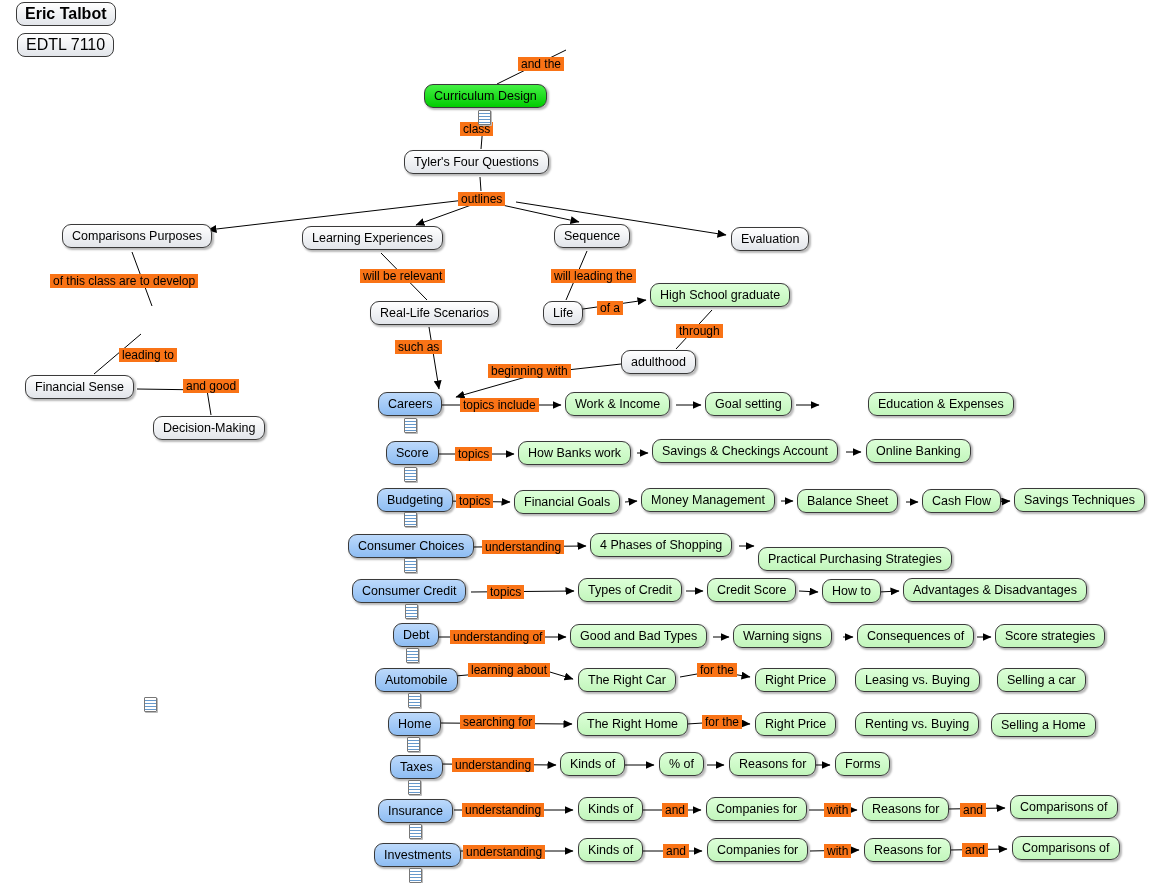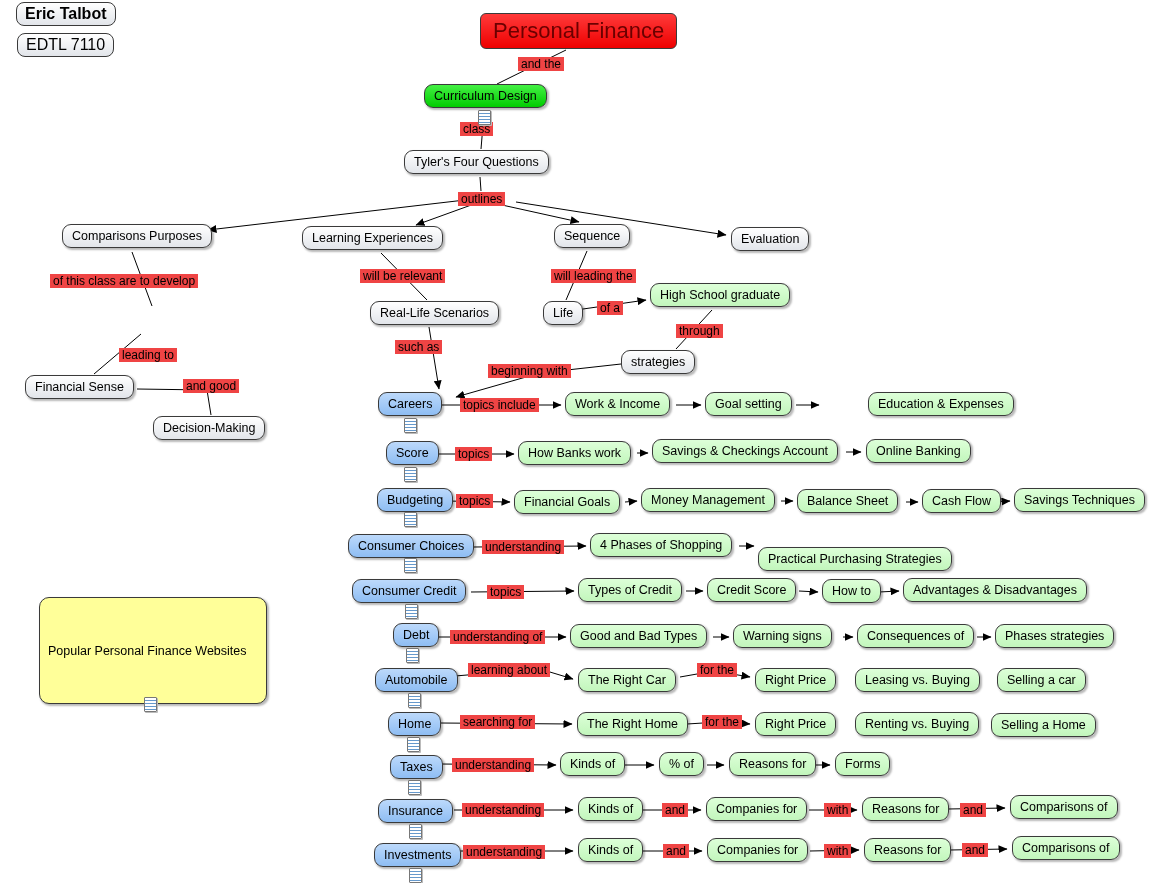--- a/index.html
+++ b/index.html
@@ -12,21 +12,21 @@
         box-shadow:1.5px 1.5px 2px rgba(0,0,0,.28);}
   .blue{background:linear-gradient(#bcd9fb,#8ebdf3);}
   .green{background:linear-gradient(#ddffd8,#c2f6bc);}
   .bright{background:linear-gradient(#44f044,#00cc00);}
   .title-node{background:linear-gradient(#ff3a3a,#ee0000);color:#6b0000;font-size:22px;
         padding:4px 12px;border-radius:6px;box-shadow:none;}
   .hdr{padding:2px 8px;font-size:16px;box-shadow:none;border-radius:8px;}
   .bold{font-weight:bold;}
   .note{width:210px;height:97px;background:#ffff99;justify-content:flex-start;
         align-items:center;padding:4px 8px;border-radius:10px;font-size:12.5px;}
-  .ll{position:absolute;background:#ef4444;padding:0 3px;font-size:12px;line-height:14px;
+  .ll{position:absolute;background:#f97316;padding:0 3px;font-size:12px;line-height:14px;
       white-space:nowrap;}
   .ri{position:absolute;width:11px;height:13px;border:1px solid #777;border-radius:1px;
       background:repeating-linear-gradient(180deg,#ffffff 0 2px,#6699cc 2px 3px);
       box-shadow:1px 1px 0 #bbb;}
 </style>
 </head>
 <body>
 
 <div id="canvas">
 
@@ -89,35 +89,34 @@
       <line x1="459" y1="851" x2="573" y2="851" marker-end="url(#arr)"></line>
       <line x1="643" y1="851" x2="702" y2="851" marker-end="url(#arr)"></line>
       <line x1="810" y1="851" x2="859" y2="850" marker-end="url(#arr)"></line>
       <line x1="950" y1="850" x2="1007" y2="849" marker-end="url(#arr)"></line>
     </g>
   </svg>
 
   <div class="node hdr bold" style="left:16px;top:2px">Eric Talbot</div>
   <div class="node hdr" style="left:17px;top:33px">EDTL 7110</div>
 
-  <div class="node title-node" style="left:480px;top:13px">Personal Finance</div>
   <div class="node bright" style="left:424px;top:84px">Curriculum Design</div>
   <div class="node" style="left:404px;top:150px">Tyler's Four Questions</div>
   <div class="node" style="left:62px;top:224px">Comparisons Purposes</div>
   <div class="node" style="left:302px;top:226px">Learning Experiences</div>
   <div class="node" style="left:554px;top:224px">Sequence</div>
   <div class="node" style="left:731px;top:227px">Evaluation</div>
 
   <div class="node" style="left:25px;top:375px">Financial Sense</div>
   <div class="node" style="left:153px;top:416px">Decision-Making</div>
 
   <div class="node" style="left:370px;top:301px">Real-Life Scenarios</div>
   <div class="node" style="left:543px;top:301px">Life</div>
   <div class="node green" style="left:650px;top:283px">High School graduate</div>
-  <div class="node" style="left:621px;top:350px">strategies</div>
+  <div class="node" style="left:621px;top:350px">adulthood</div>
 
   <div class="node blue" style="left:378px;top:392px">Careers</div>
   <div class="node green" style="left:565px;top:392px">Work &amp; Income</div>
   <div class="node green" style="left:705px;top:392px">Goal setting</div>
   <div class="node green" style="left:868px;top:392px">Education &amp; Expenses</div>
 
   <div class="node blue" style="left:386px;top:441px">Score</div>
   <div class="node green" style="left:518px;top:441px">How Banks work</div>
   <div class="node green" style="left:652px;top:439px">Savings &amp; Checkings Account</div>
   <div class="node green" style="left:866px;top:439px">Online Banking</div>
@@ -136,21 +135,21 @@
   <div class="node blue" style="left:352px;top:579px">Consumer Credit</div>
   <div class="node green" style="left:578px;top:578px">Types of Credit</div>
   <div class="node green" style="left:707px;top:578px">Credit Score</div>
   <div class="node green" style="left:822px;top:579px">How to</div>
   <div class="node green" style="left:903px;top:578px">Advantages &amp; Disadvantages</div>
 
   <div class="node blue" style="left:393px;top:623px">Debt</div>
   <div class="node green" style="left:570px;top:624px">Good and Bad Types</div>
   <div class="node green" style="left:733px;top:624px">Warning signs</div>
   <div class="node green" style="left:857px;top:624px">Consequences of</div>
-  <div class="node green" style="left:995px;top:624px">Phases strategies</div>
+  <div class="node green" style="left:995px;top:624px">Score strategies</div>
 
   <div class="node blue" style="left:375px;top:668px">Automobile</div>
   <div class="node green" style="left:578px;top:668px">The Right Car</div>
   <div class="node green" style="left:755px;top:668px">Right Price</div>
   <div class="node green" style="left:855px;top:668px">Leasing vs. Buying</div>
   <div class="node green" style="left:997px;top:668px">Selling a car</div>
 
   <div class="node blue" style="left:388px;top:712px">Home</div>
   <div class="node green" style="left:577px;top:712px">The Right Home</div>
   <div class="node green" style="left:755px;top:712px">Right Price</div>
@@ -168,21 +167,20 @@
   <div class="node green" style="left:706px;top:797px">Companies for</div>
   <div class="node green" style="left:862px;top:797px">Reasons for</div>
   <div class="node green" style="left:1010px;top:795px">Comparisons of</div>
 
   <div class="node blue" style="left:374px;top:843px">Investments</div>
   <div class="node green" style="left:578px;top:838px">Kinds of</div>
   <div class="node green" style="left:707px;top:838px">Companies for</div>
   <div class="node green" style="left:864px;top:838px">Reasons for</div>
   <div class="node green" style="left:1012px;top:836px">Comparisons of</div>
 
-  <div class="node note" style="left:39px;top:597px">Popular Personal Finance Websites</div>
 
   <span class="ll" style="left:518px;top:57px">and the</span>
   <span class="ll" style="left:460px;top:122px">class</span>
   <span class="ll" style="left:458px;top:192px">outlines</span>
   <span class="ll" style="left:50px;top:274px">of this class are to develop</span>
   <span class="ll" style="left:119px;top:348px">leading to</span>
   <span class="ll" style="left:183px;top:379px">and good</span>
   <span class="ll" style="left:360px;top:269px">will be relevant</span>
   <span class="ll" style="left:395px;top:340px">such as</span>
   <span class="ll" style="left:488px;top:364px">beginning with</span>

